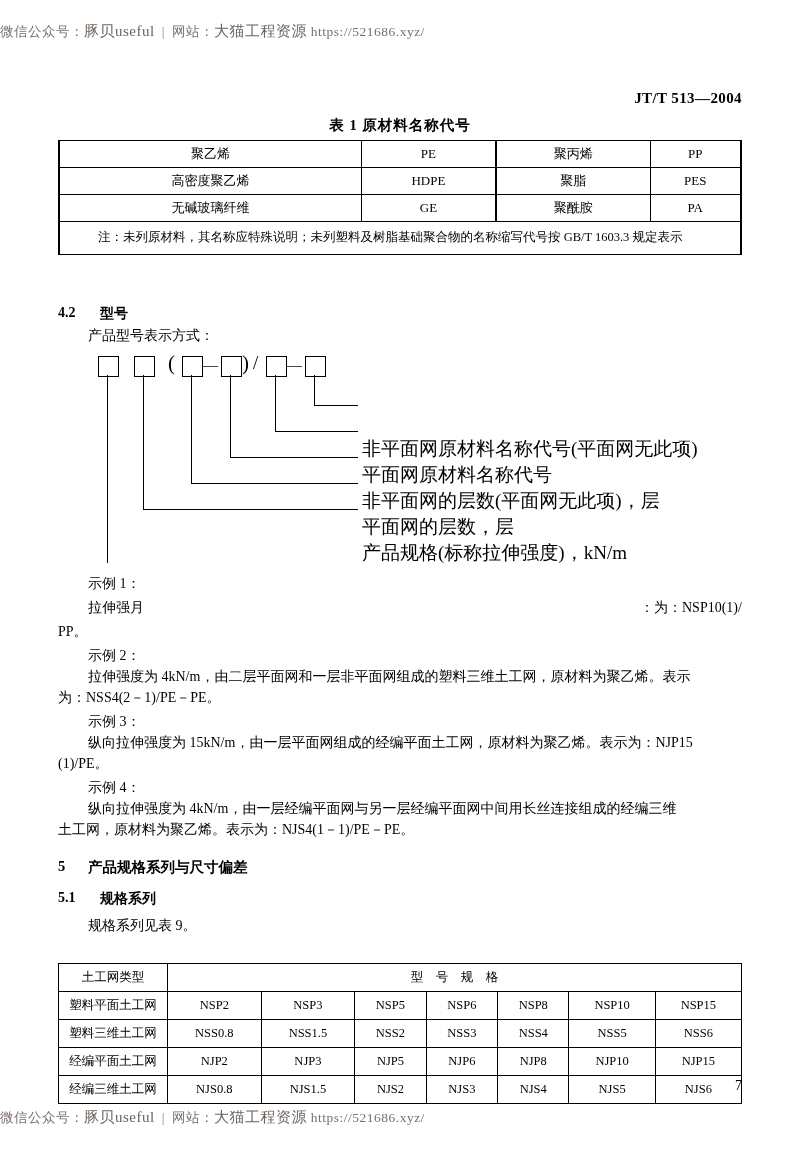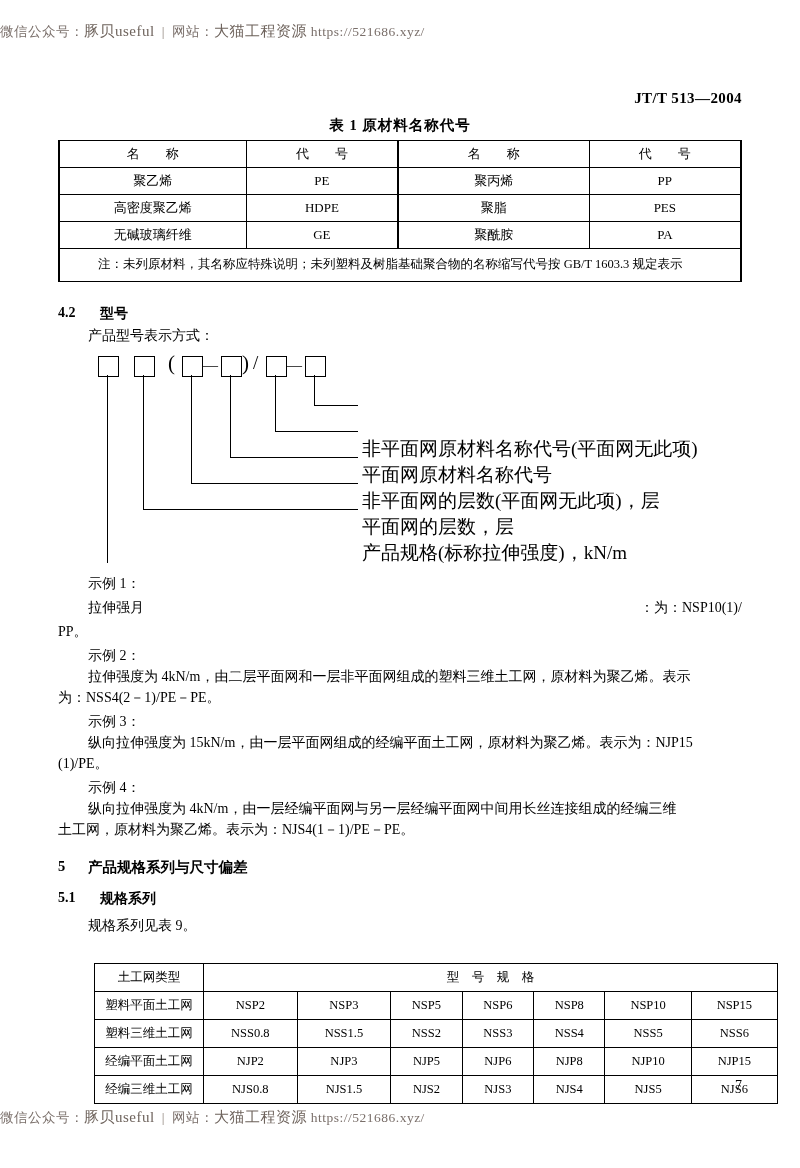--- a/index.html
+++ b/index.html
@@ -98,21 +98,20 @@
   }
   #table1 .outer-left { border-left: 2px solid #000; }
   #table1 .outer-right { border-right: 2px solid #000; }
   #table1 .mid { border-left: 2px solid #000; }
 
   #table2 {
     left: 58px;
     top: 963px;
     width: 684px;
     font-size: 12.5px;
-    margin-left: 36px;
   }
   #table2 td { height: 27px; }
   #table2 .rowhdr {
     width: 108px;
     font-size: 12.5px;
   }
 
   
   .diagram {
     position: absolute;
@@ -187,26 +186,20 @@
   <div class="wm wm-top">
     <span>微信公众号：</span><span class="big">豚贝useful</span><span class="sep">|</span><span>网站：</span><span class="big">大猫工程资源</span>&nbsp;<span class="url">https://521686.xyz/</span>
   </div>
 
   <div class="stdno">JT/T 513—2004</div>
 
   <div class="caption" style="top:116px;">表 1   原材料名称代号</div>
 
   <table class="doc" id="table1">
     <tbody>
-        <tr>
-      <td class="outer-left" style="width:188px;">名　　称</td>
-      <td style="width:152px;">代　　号</td>
-      <td class="mid" style="width:192px;">名　　称</td>
-      <td class="outer-right" style="width:152px;">代　　号</td>
-    </tr>
     <tr>
       <td class="outer-left">聚乙烯</td>
       <td>PE</td>
       <td class="mid">聚丙烯</td>
       <td class="outer-right">PP</td>
     </tr>
     <tr>
       <td class="outer-left">高密度聚乙烯</td>
       <td>HDPE</td>
       <td class="mid">聚脂</td>

